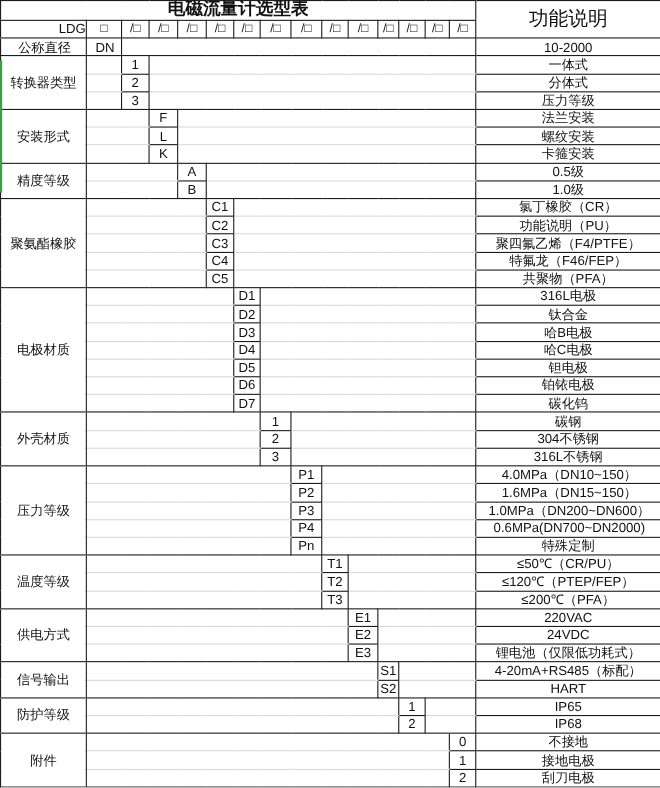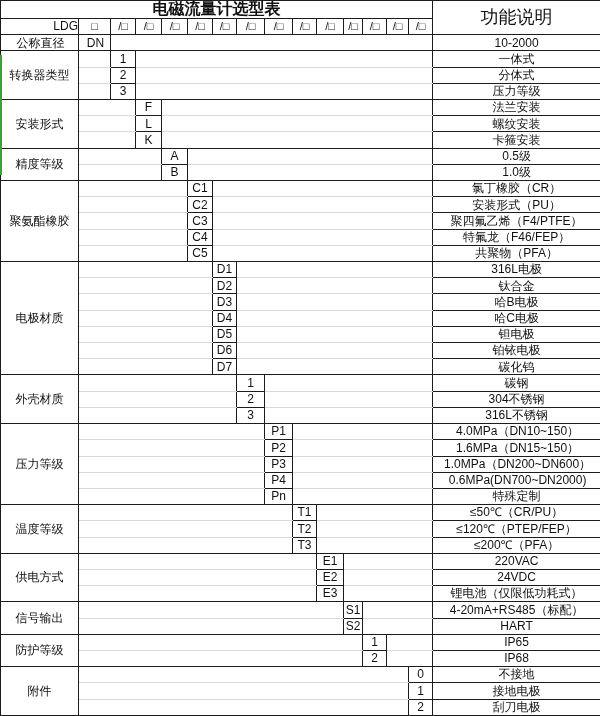--- a/index.html
+++ b/index.html
@@ -138,21 +138,21 @@
         <td class="label br bt" rowspan="5">聚氨酯橡胶</td>
         <td class="spacer bt fb" colspan="4"></td>
         <td class="code bl br bb bt">C1</td>
         <td class="spacer bt fb" colspan="9"></td>
         <td class="desc bl bb bt">氯丁橡胶（CR）</td>
       </tr>
       <tr>
         <td class="spacer fb" colspan="4"></td>
         <td class="code bl br bb">C2</td>
         <td class="spacer fb" colspan="9"></td>
-        <td class="desc bl bb">安装形式（PU）</td>
+        <td class="desc bl bb">功能说明（PU）</td>
       </tr>
       <tr>
         <td class="spacer fb" colspan="4"></td>
         <td class="code bl br bb">C3</td>
         <td class="spacer fb" colspan="9"></td>
         <td class="desc bl bb">聚四氟乙烯（F4/PTFE）</td>
       </tr>
       <tr>
         <td class="spacer fb" colspan="4"></td>
         <td class="code bl br bb">C4</td>

